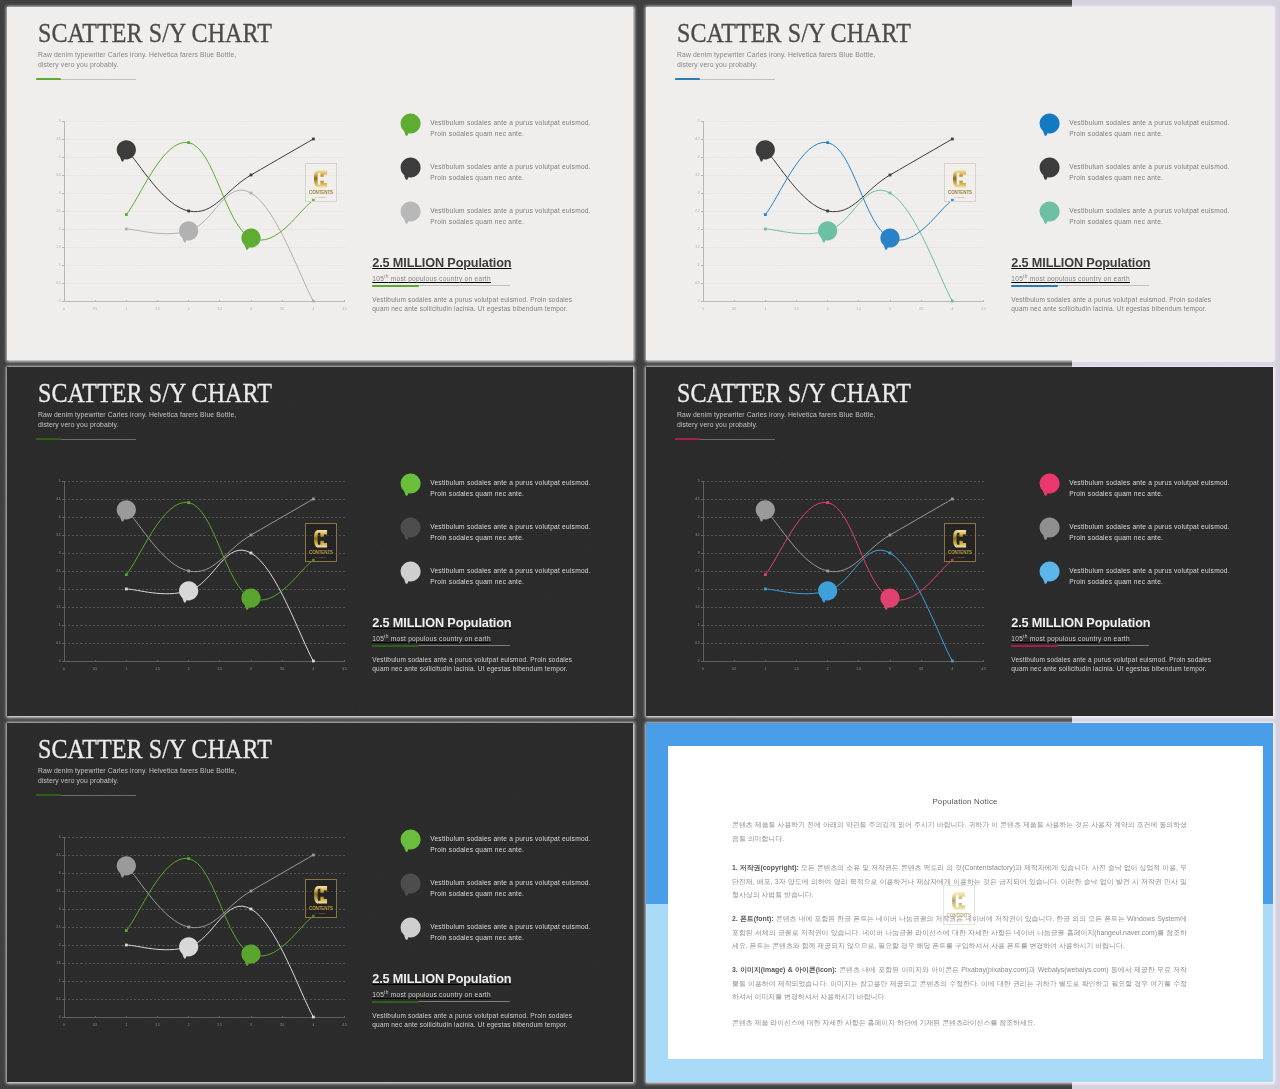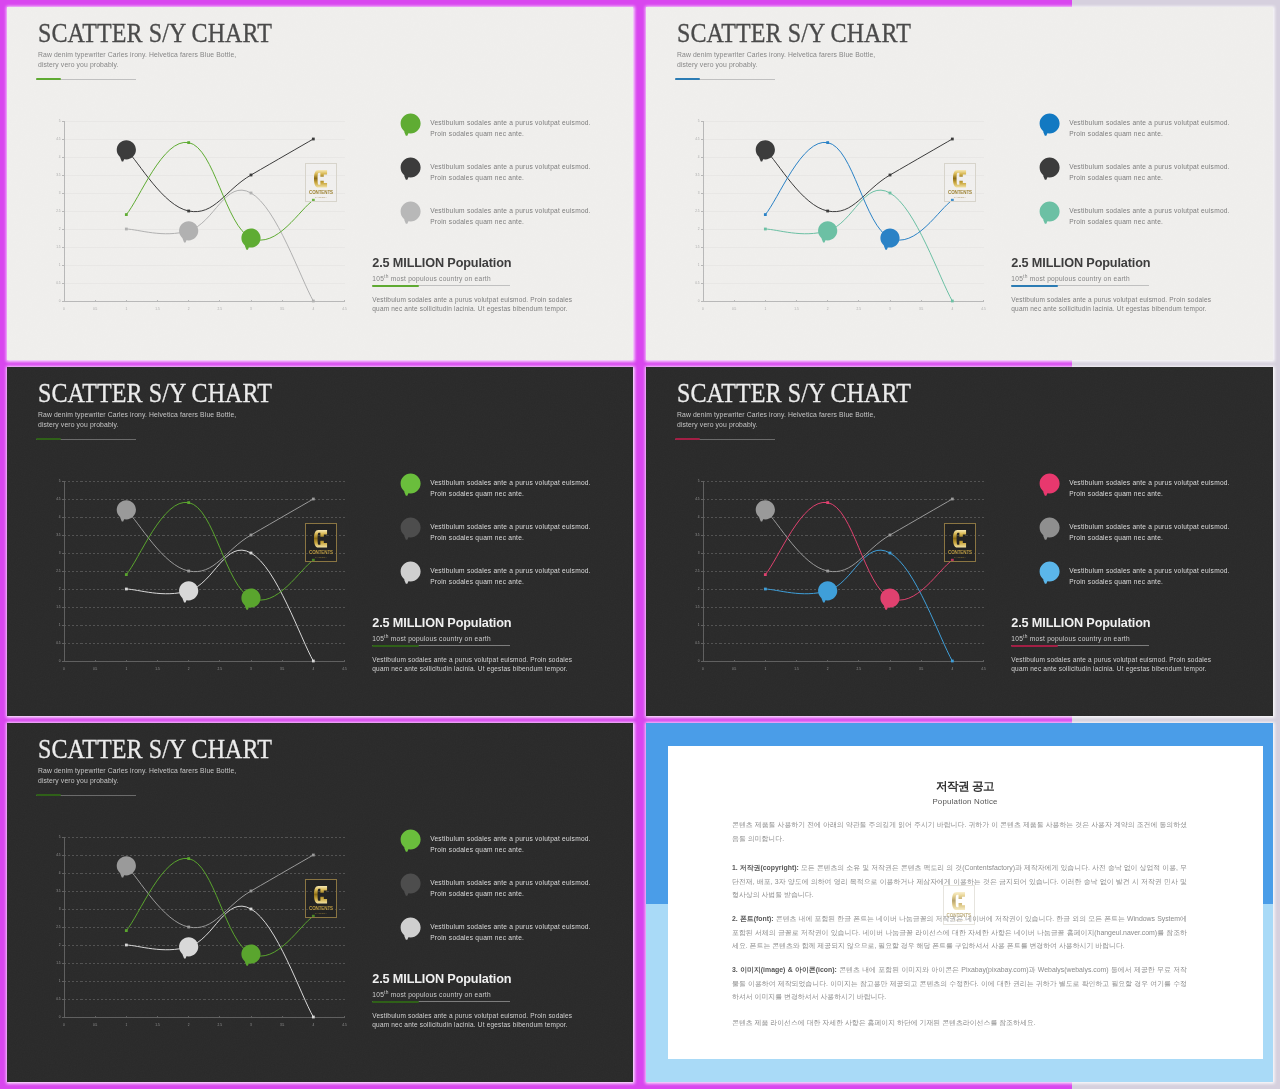--- a/index.html
+++ b/index.html
@@ -1,19 +1,19 @@
 <!DOCTYPE html>
 <html><head>
 <meta charset="utf-8">
 <title>Scatter S/Y Chart</title>
 <style>
 *{box-sizing:border-box;margin:0;padding:0;}
 html,body{width:1280px;height:1089px;}
 body{background:#d6d0de;font-family:"Liberation Sans",sans-serif;overflow:hidden;}
-.grid{position:relative;width:1072px;height:1089px;background:#d946ef;}
+.grid{position:relative;width:1072px;height:1089px;background:#404040;}
 .panel{position:absolute;overflow:hidden;box-shadow:0 0 3px 1.5px rgba(255,255,255,0.95);}
 .noise{position:absolute;left:0;top:0;width:100%;height:100%;pointer-events:none;}
 .panel.light .noise{opacity:0.30;}
 .panel.dark .noise{opacity:0.26;}
 .panel.light{background:#f0efed;}
 .panel.dark{background:#2a2a2a;}
 .ttl{position:absolute;left:31px;top:10px;font-family:"Liberation Serif",serif;
      font-weight:400;font-size:27.5px;letter-spacing:0.1px;color:#4a4a4a;white-space:nowrap;
      transform:scaleX(0.873);transform-origin:left top;
      -webkit-text-stroke:0.32px #4a4a4a;}
@@ -23,21 +23,21 @@
 .panel.dark .sub{color:#c6c6c6;}
 .rule{position:absolute;left:29px;top:71px;width:100px;height:3px;}
 .rule i{position:absolute;left:0;top:0.2px;width:25px;height:2.2px;border-radius:1px;}
 .rule u{position:absolute;left:0;top:1.2px;width:100%;height:0.9px;background:#c0c0c0;}
 .panel.dark .rule u{background:#6b6b6b;}
 .chart{position:absolute;}
 .lg-row{position:absolute;}
 .lg-txt{position:absolute;left:30.6px;top:3.8px;font-size:6.6px;line-height:1.72;color:#7c7c7c;
         letter-spacing:0.24px;white-space:nowrap;}
 .panel.dark .lg-txt{color:#dcdcdc;}
-.stat{position:absolute;}
+.stat{position:absolute;text-decoration:underline;}
 .stat-t{font-size:12.7px;font-weight:700;color:#3d3d3d;letter-spacing:-0.15px;line-height:1.0;}
 .panel.dark .stat-t{color:#f0f0f0;}
 .stat-s{font-size:6.6px;color:#848484;margin-top:4.5px;letter-spacing:0.26px;white-space:nowrap;}
 .panel.dark .stat-s{color:#cfcfcf;}
 .stat-s sup{font-size:4.8px;vertical-align:super;}
 .stat-r{position:relative;margin-top:2px;height:2.6px;width:138px;}
 .stat-r i{position:absolute;left:0;top:0.3px;width:47px;height:2px;border-radius:1px;}
 .stat-r u{position:absolute;left:0;top:0.9px;width:100%;height:0.9px;background:#c0c0c0;}
 .panel.dark .stat-r u{background:#7d7d7d;}
 .body-t{position:absolute;font-size:6.5px;line-height:1.33;color:#7c7c7c;letter-spacing:0.19px;white-space:nowrap;}
@@ -895,21 +895,20 @@
                   <stop offset="48%" stop-color="#8d6d16"></stop>
                   <stop offset="72%" stop-color="#c9a63c"></stop>
                   <stop offset="100%" stop-color="#f2e2a4"></stop>
                 </linearGradient>
               </defs>
               <path d="M40,14 L40,0 L13,0 C4.2,0 0,9 0,27 C0,45 4.2,54 13,54 L40,54 L40,40 L30,40 L30,33 L19.5,33 L19.5,45.5 L14.5,45.5 C11.6,45.5 11,39 11,27 C11,15 11.6,8.5 14.5,8.5 L19.5,8.5 L19.5,21 L30,21 L30,14 Z" fill="url(#gC5)"></path>
             </svg></div>
           <div class="ln" style="font-size: 4.6px; margin-top: 2.2px;">CONTENTS</div>
           <div class="lt" style="font-size: 2.48px; margin-top: 1.4px;">FACTORY</div>
         </div>
-        <div class="cp-h1" style="position: absolute; z-index: 2; left: 0px; right: 0px; top: 33px; font-size: 11.6px; font-weight: 700; letter-spacing: -0.5px;">저작권 공고</div>
         <div class="cp-h2" style="position: absolute; z-index: 2; left: 0px; right: 0px; top: 51px; font-size: 7.9px; letter-spacing: 0.2px;">Population Notice</div>
         <div class="cp-p" style="position: absolute; left: 64.5px; width: 455px; top: 72px; font-size: 6.9px; line-height: 13.5px; text-align: justify; word-break: break-all; z-index: 2;">콘텐츠 제품을 사용하기 전에 아래의 약관을 주의깊게 읽어 주시기 바랍니다. 귀하가 이 콘텐츠 제품을 사용하는 것은 사용자 계약의 조건에 동의하셨음을 의미합니다.</div>
         <div class="cp-p" style="position: absolute; left: 64.5px; width: 455px; top: 115px; font-size: 6.9px; line-height: 13.5px; text-align: justify; word-break: break-all; z-index: 2;"><b>1. 저작권(copyright): </b><span>모든 콘텐츠의 소유 및 저작권은 콘텐츠 팩토리 의 것(Contentsfactory)과 제작자에게 있습니다. 사전 승낙 없이 상업적 이용, 무단전재, 배포, 3자 양도에 의하여 영리 목적으로 이용하거나 제삼자에게 이용하는 것은 금지되어 있습니다. 이러한 승낙 없이 발견 시 저작권 민사 및 형사상의 사법을 받습니다.</span></div>
         <div class="cp-p" style="position: absolute; left: 64.5px; width: 455px; top: 166px; font-size: 6.9px; line-height: 13.5px; text-align: justify; word-break: break-all; z-index: 2;"><b>2. 폰트(font): </b><span>콘텐츠 내에 포함된 한글 폰트는 네이버 나눔글꼴의 저작권은 네이버에 저작권이 있습니다. 한글 외의 모든 폰트는 Windows System에 포함된 서체의 글꼴로 저작권이 있습니다. 네이버 나눔글꼴 라이선스에 대한 자세한 사항은 네이버 나눔글꼴 홈페이지(hangeul.naver.com)를 참조하세요. 폰트는 콘텐츠와 함께 제공되지 않으므로, 필요할 경우 해당 폰트를 구입하셔서 사용 폰트를 변경하여 사용하시기 바랍니다.</span></div>
         <div class="cp-p" style="position: absolute; left: 64.5px; width: 455px; top: 217px; font-size: 6.9px; line-height: 13.5px; text-align: justify; word-break: break-all; z-index: 2;"><b>3. 이미지(image) &amp; 아이콘(icon): </b><span>콘텐츠 내에 포함된 이미지와 아이콘은 Pixabay(pixabay.com)과 Webalys(webalys.com) 등에서 제공한 무료 저작물을 이용하여 제작되었습니다. 이미지는 참고용만 제공되고 콘텐츠의 수정한다. 이에 대한 권리는 귀하가 별도로 확인하고 필요할 경우 여기를 수정하셔서 이미지를 변경하셔서 사용하시기 바랍니다.</span></div>
         <div class="cp-p" style="position: absolute; left: 64.5px; width: 455px; top: 270px; font-size: 6.9px; line-height: 13.5px; text-align: justify; word-break: break-all; z-index: 2;">콘텐츠 제품 라이선스에 대한 자세한 사항은 홈페이지 하단에 기재된 콘텐츠라이선스를 참조하세요.</div>
       </div>
     </div>
   </div>
 

